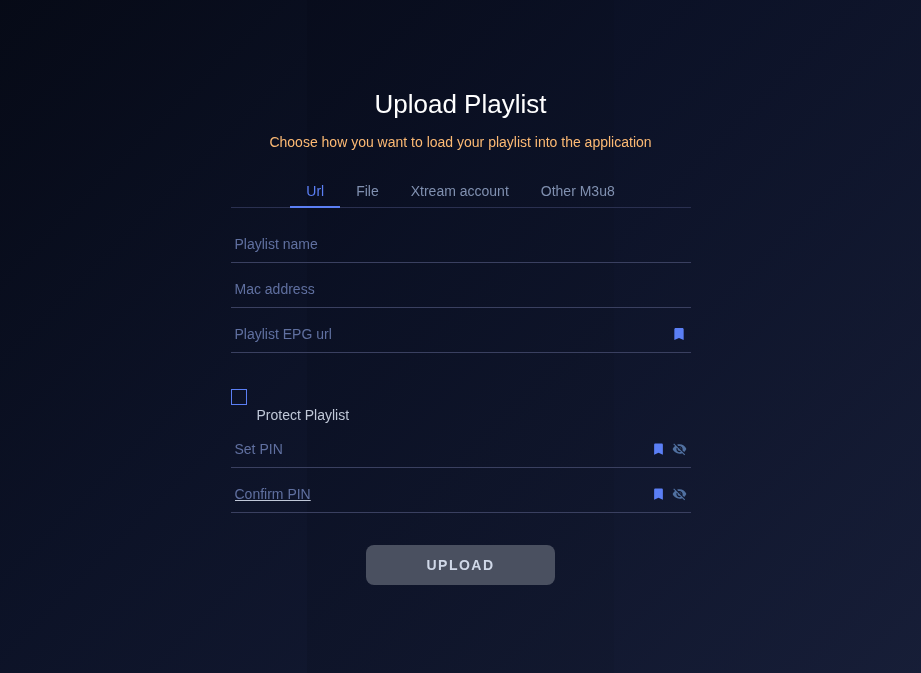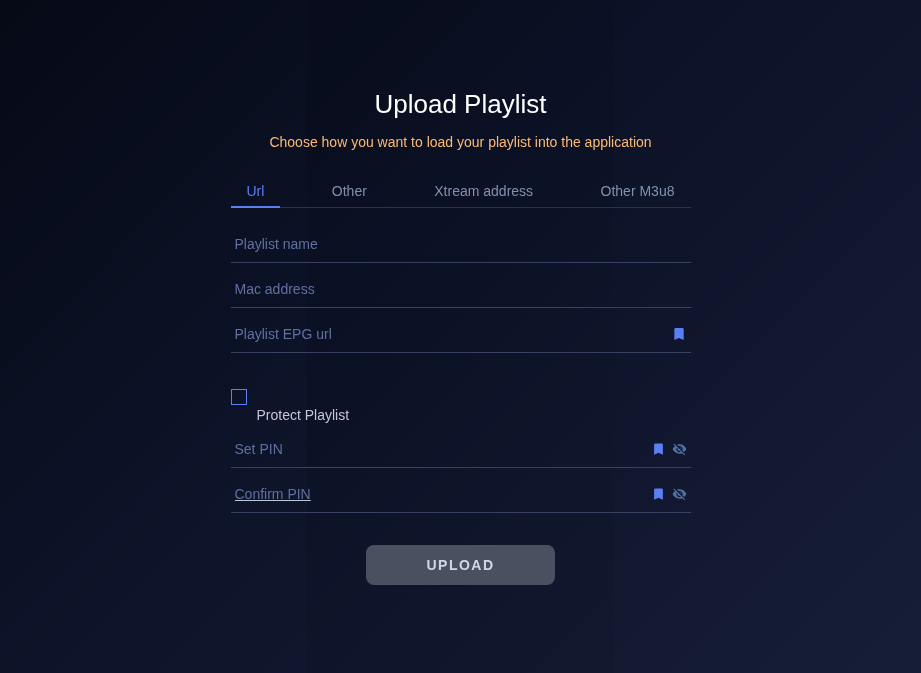--- a/index.html
+++ b/index.html
@@ -70,21 +70,21 @@
       color: #fdba74;
       text-align: center;
       margin-bottom: 22px;
       line-height: 1.5;
     }
 
     
     .tabs {
       display: flex;
       width: 100%;
-      justify-content: space-between;
+      justify-content: center;
       border-bottom: 1px solid #2a3050;
       margin-bottom: 18px;
     }
 
     .tab {
       padding: 8px 16px;
       font-size: 14px;
       color: #8090b0;
       cursor: pointer;
       position: relative;
@@ -200,22 +200,22 @@
 
 <div class="main-container">
   <div class="dialog">
 
     <h1 class="dialog-title">Upload Playlist</h1>
 
     <p class="dialog-subtitle">Choose how you want to load your playlist into the application</p>
 
     <div class="tabs">
       <button class="tab active">Url</button>
-      <button class="tab">Other</button>
-      <button class="tab">Xtream address</button>
+      <button class="tab">File</button>
+      <button class="tab">Xtream account</button>
       <button class="tab">Other M3u8</button>
     </div>
 
     <div class="form-group">
       <div class="form-input-wrapper">
         <input class="form-input" type="text" placeholder="Playlist name" style="">
       </div>
     </div>
 
     <div class="form-group">

